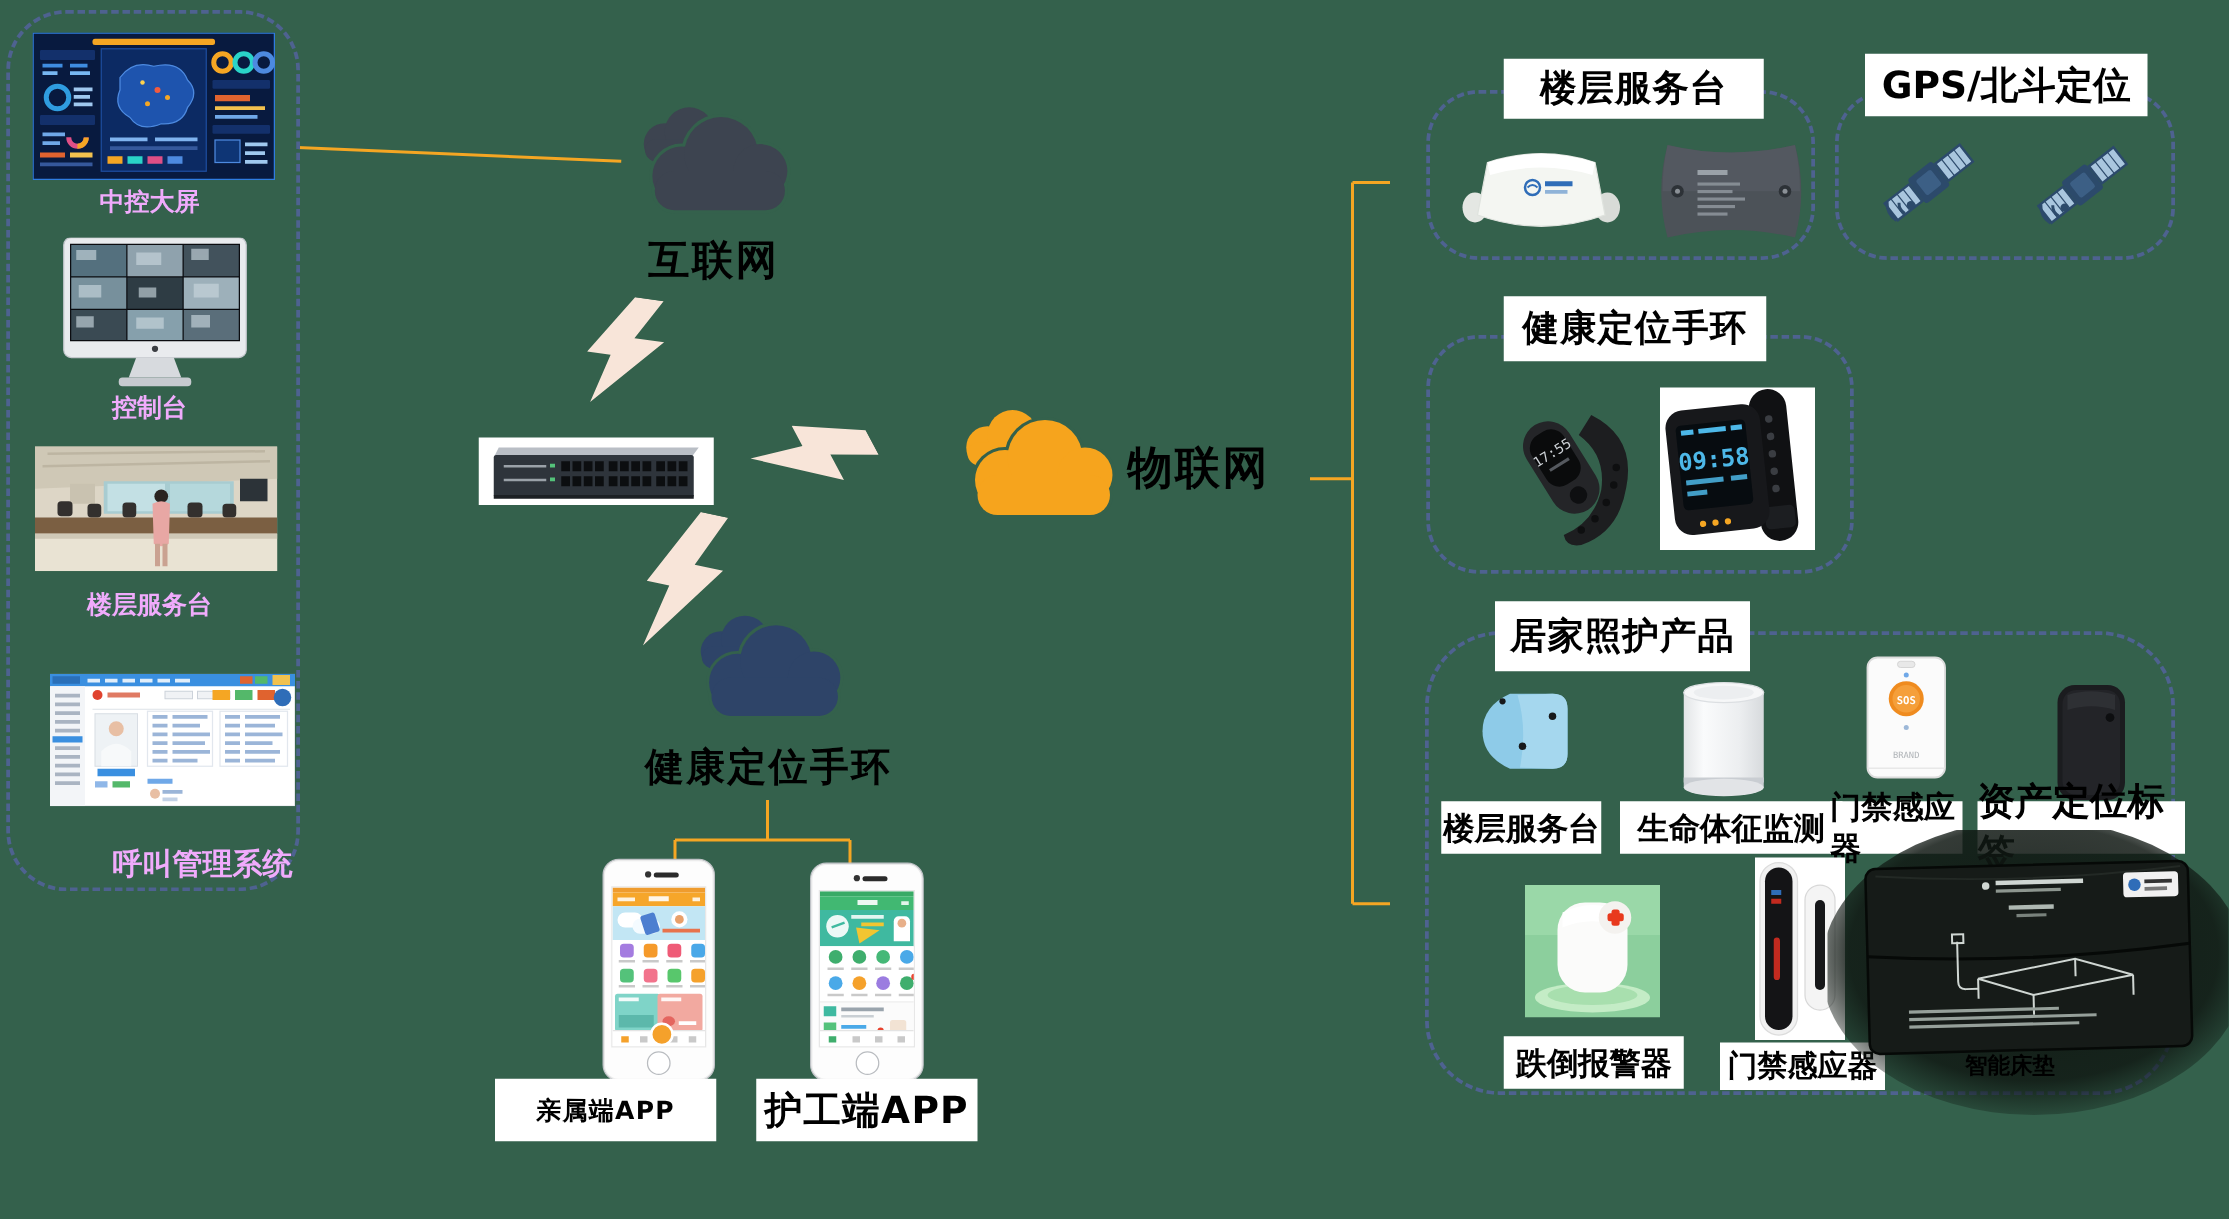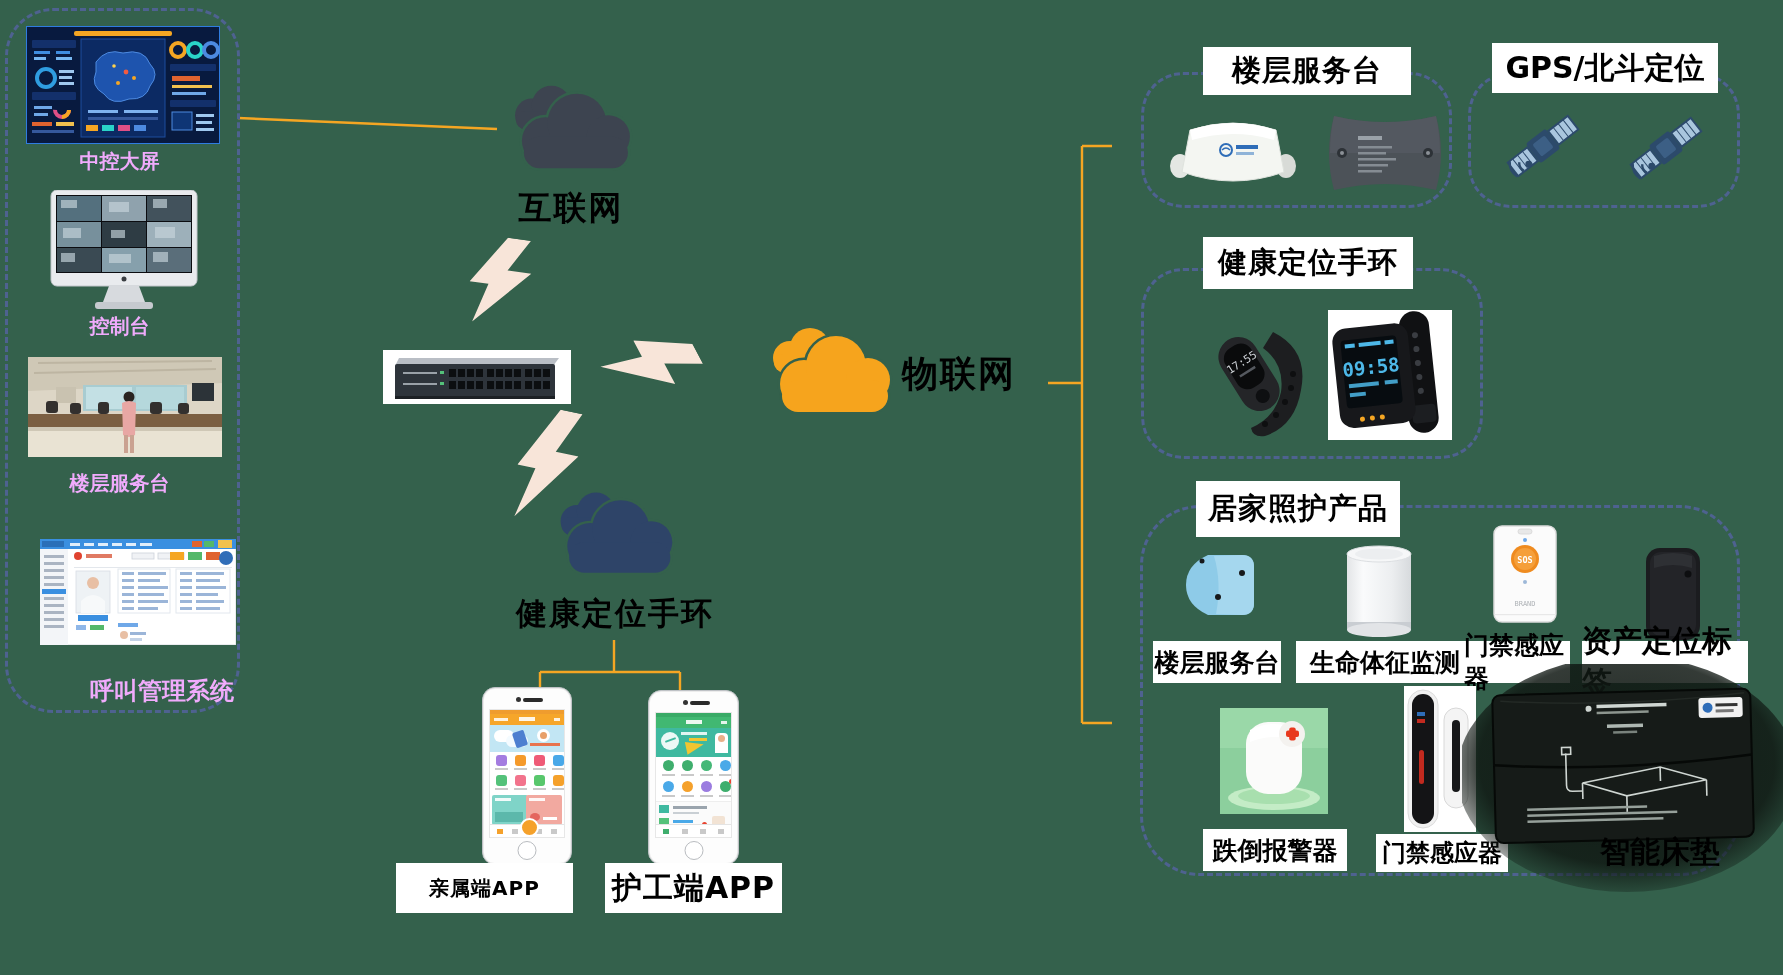--- a/index.html
+++ b/index.html
@@ -769,15 +769,15 @@
       </g>
 
       <g fill="#96a09a">
         <rect x="64" y="142" width="120" height="2.5"></rect>
         <rect x="64" y="148" width="150" height="2.5"></rect>
         <rect x="64" y="154" width="136" height="2.5"></rect>
       </g>
     </g>
   </svg>
 </div>
-<div class="prod-chip" style="left:1600px;top:834px;width:120px;height:36px;font-size:30px;background:transparent;color:#000;text-align:center;">智能床垫</div>
+<div class="prod-chip" style="left:1548px;top:834px;width:120px;height:36px;font-size:18px;background:transparent;color:#000;text-align:center;">智能床垫</div>
 
 <div class="title-chip" style="left:1196px;top:481px;width:204px;height:56px;font-size:29px;">居家照护产品</div>
 
 </body></html>

